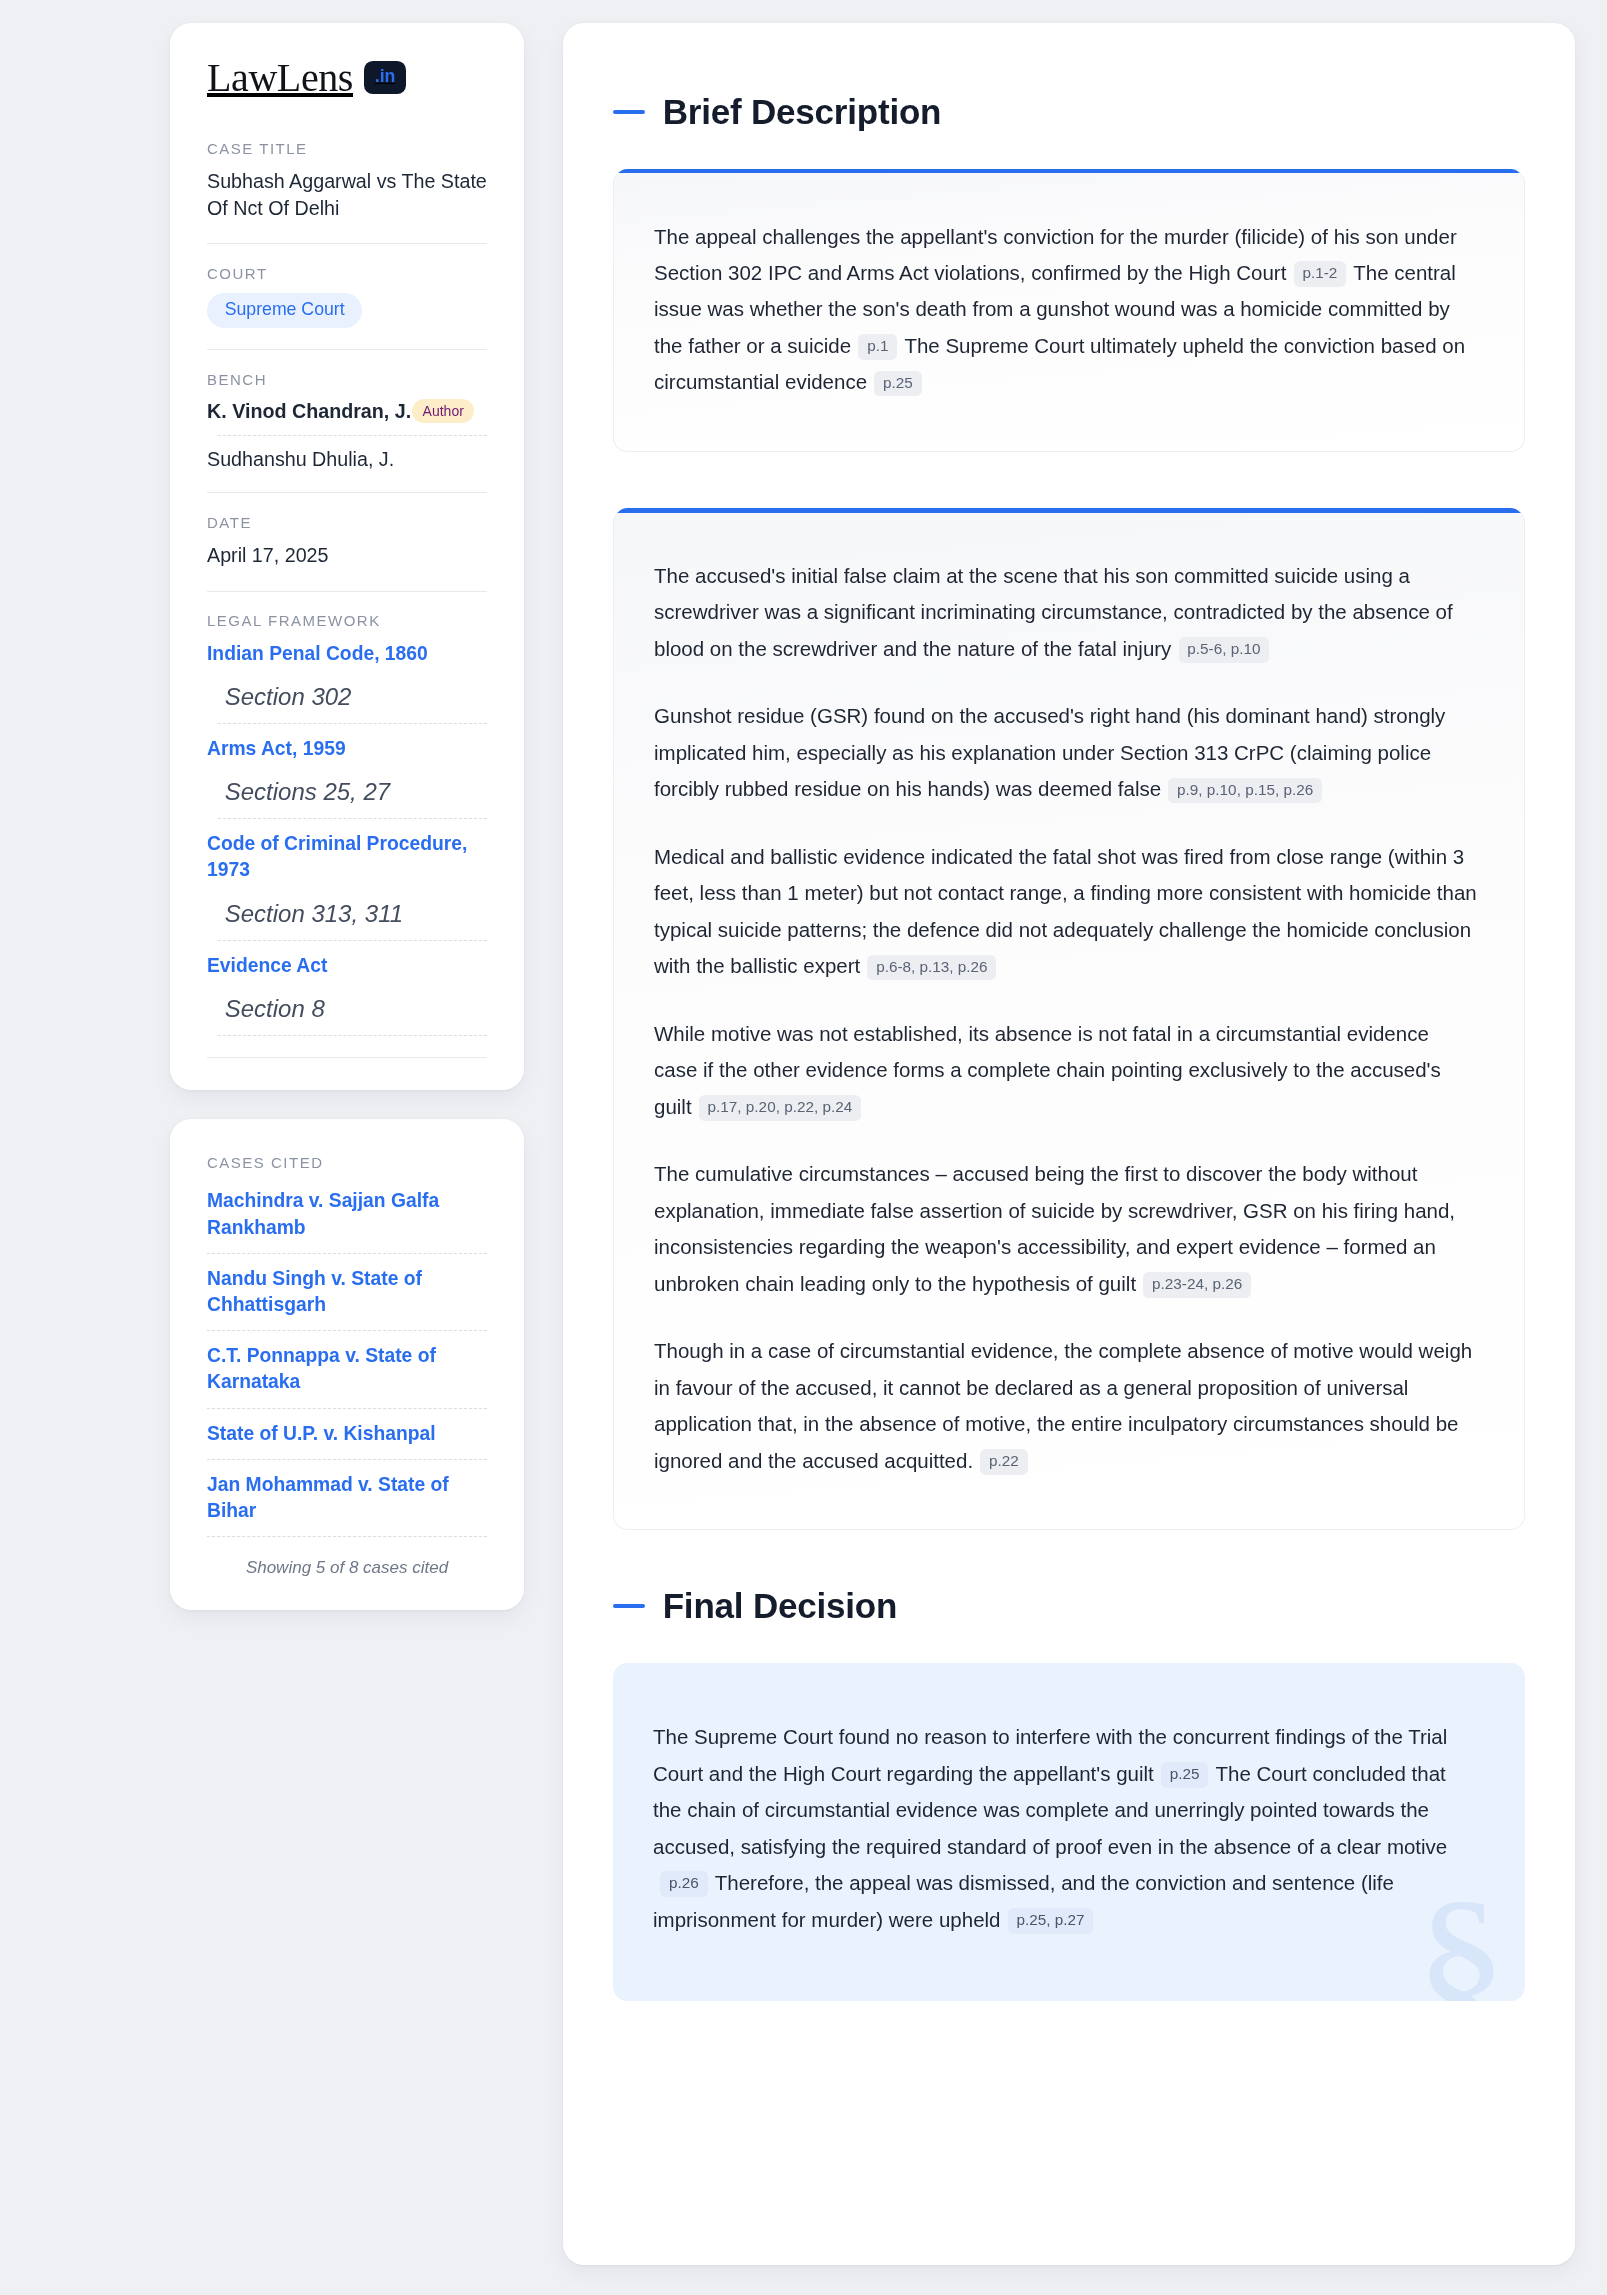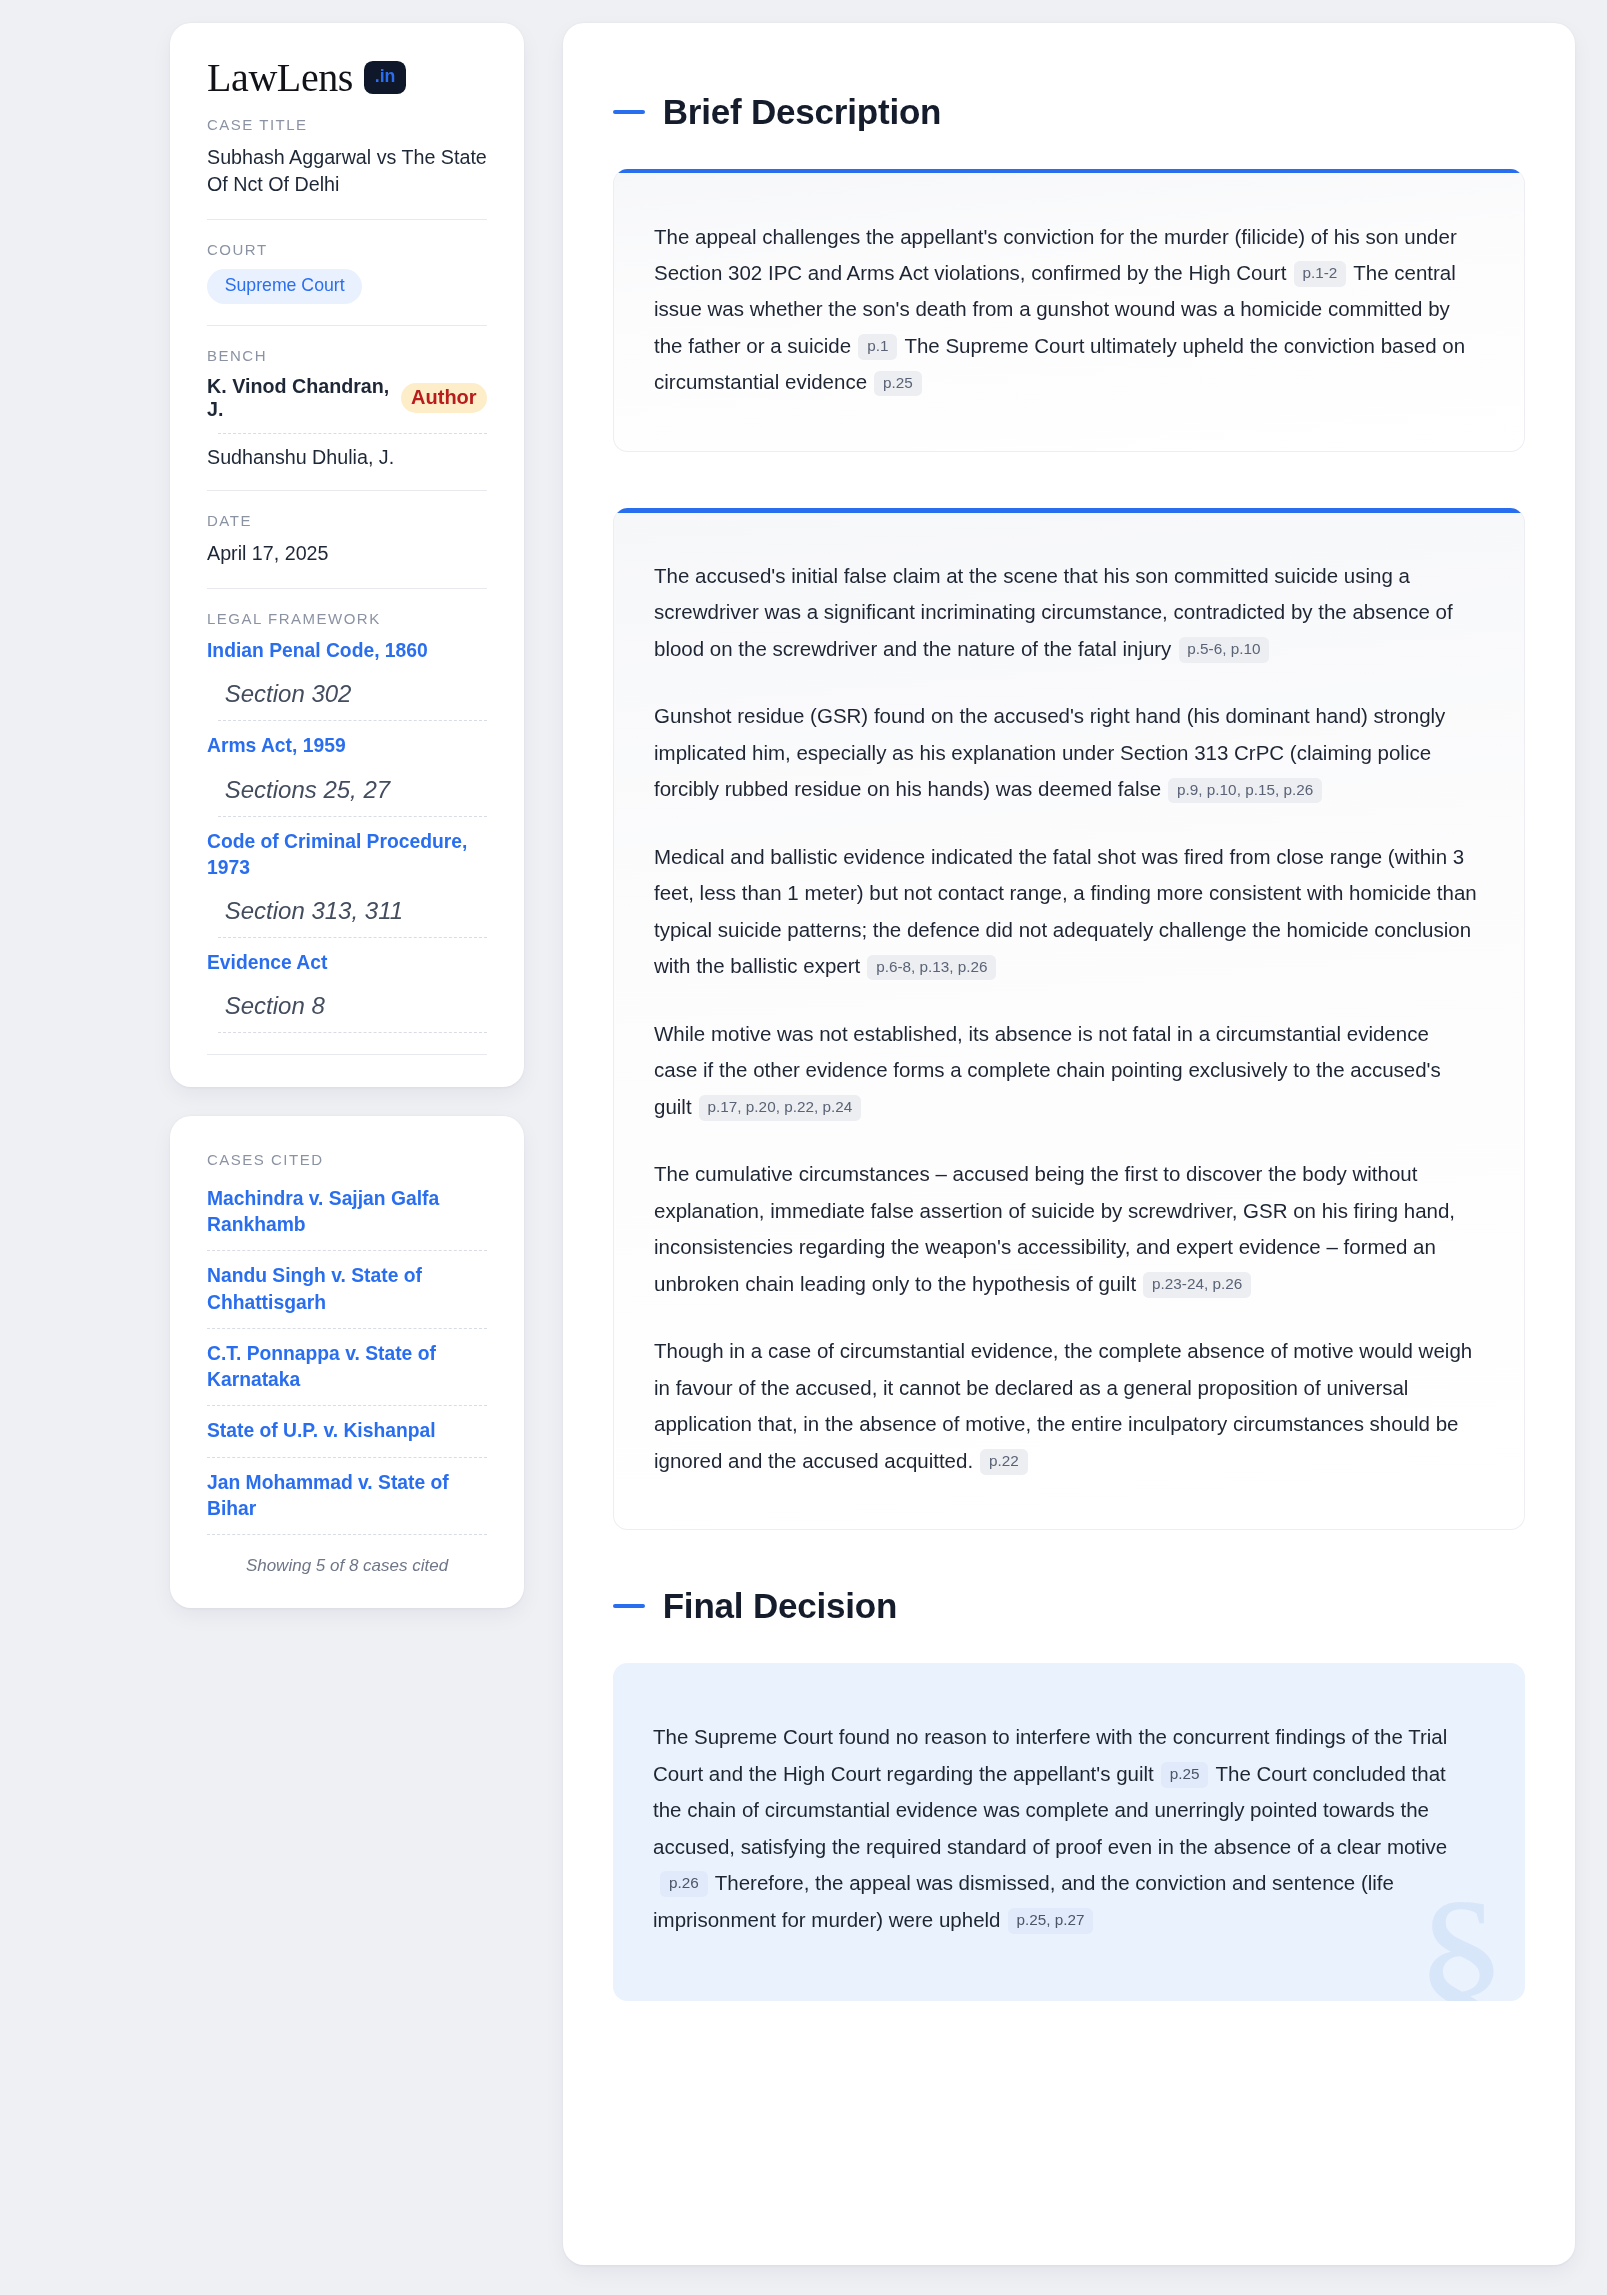--- a/index.html
+++ b/index.html
@@ -36,21 +36,22 @@
   }
 
   .sidebar-card-main { padding: 35px 37px 32px 37px; }
   .sidebar-card-cases { padding: 35px 37px 32px 37px; }
 
   
   .logo-row {
     display: flex;
     align-items: center;
     gap: 11.3px;
-    margin-bottom: 18px;
+    margin-bottom: 42px;
+    text-decoration: underline;
   }
   .logo-text {
     font-family: "Liberation Serif", serif;
     font-size: 40px;
     font-weight: 400;
     color: #111319;
     letter-spacing: -0.4px;
     line-height: 1;
   }
   .logo-badge {
@@ -106,23 +107,23 @@
     align-items: center;
     gap: 1px;
   }
   .bench-name {
     font-size: 19.7px;
     color: #1d2736;
   }
   .bench-name.author { font-weight: 700; }
   .badge-author {
     background: #fdeec9;
-    color: #b91c1c;
-    font-size: 20px;
-    font-weight: 700;
+    color: #701a75;
+    font-size: 14px;
+    font-weight: 400;
     padding: 4.8px 10.4px 5.6px 10.4px;
     border-radius: 803px;
     line-height: 1;
   }
 
   .framework-act {
     font-size: 19.3px;
     font-weight: 700;
     color: #2a6ef0;
     line-height: 1.36;

